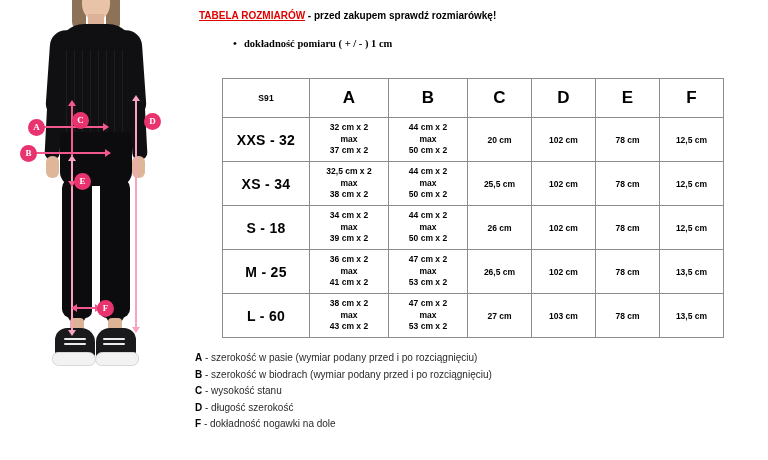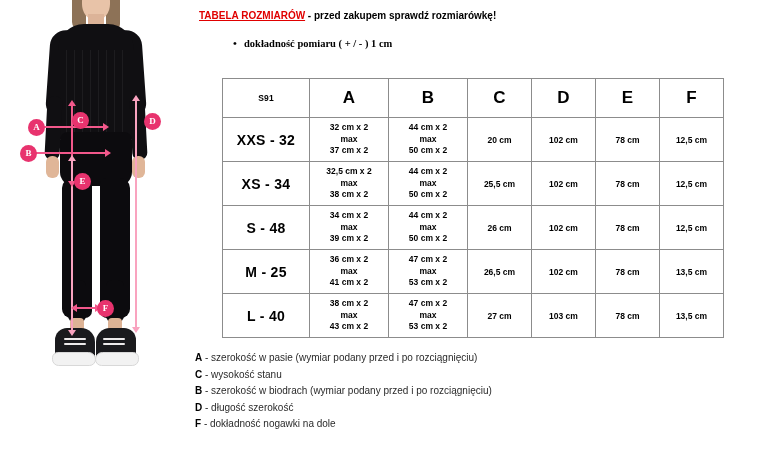--- a/index.html
+++ b/index.html
@@ -503,21 +503,21 @@
 38 cm x 2</td>
         <td class="range">44 cm x 2
 max
 50 cm x 2</td>
         <td class="plain">25,5 cm</td>
         <td class="plain">102 cm</td>
         <td class="plain">78 cm</td>
         <td class="plain">12,5 cm</td>
       </tr>
       <tr>
-        <td class="size-name">S - 48</td>
+        <td class="size-name">S - 18</td>
         <td class="range">34 cm x 2
 max
 39 cm x 2</td>
         <td class="range">44 cm x 2
 max
 50 cm x 2</td>
         <td class="plain">26 cm</td>
         <td class="plain">102 cm</td>
         <td class="plain">78 cm</td>
         <td class="plain">12,5 cm</td>
@@ -529,36 +529,36 @@
 41 cm x 2</td>
         <td class="range">47 cm x 2
 max
 53 cm x 2</td>
         <td class="plain">26,5 cm</td>
         <td class="plain">102 cm</td>
         <td class="plain">78 cm</td>
         <td class="plain">13,5 cm</td>
       </tr>
       <tr>
-        <td class="size-name">L - 40</td>
+        <td class="size-name">L - 60</td>
         <td class="range">38 cm x 2
 max
 43 cm x 2</td>
         <td class="range">47 cm x 2
 max
 53 cm x 2</td>
         <td class="plain">27 cm</td>
         <td class="plain">103 cm</td>
         <td class="plain">78 cm</td>
         <td class="plain">13,5 cm</td>
       </tr>
     </tbody>
   </table>
 
   <div id="legend">
     <div class="legend-row"><span class="k">A</span><span> - szerokość w pasie (wymiar podany przed i po rozciągnięciu)</span></div>
+    <div class="legend-row"><span class="k">B</span><span> - szerokość w biodrach (wymiar podany przed i po rozciągnięciu)</span></div>
     <div class="legend-row"><span class="k">C</span><span> - wysokość stanu</span></div>
-    <div class="legend-row"><span class="k">B</span><span> - szerokość w biodrach (wymiar podany przed i po rozciągnięciu)</span></div>
     <div class="legend-row"><span class="k">D</span><span> - długość szerokość</span></div>
     <div class="legend-row"><span class="k">F</span><span> - dokładność nogawki na dole</span></div>
   </div>
 
 </div>
 
 </body></html>

